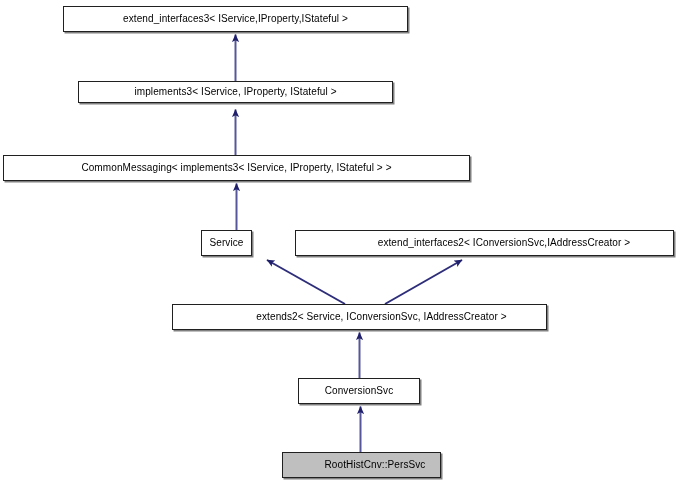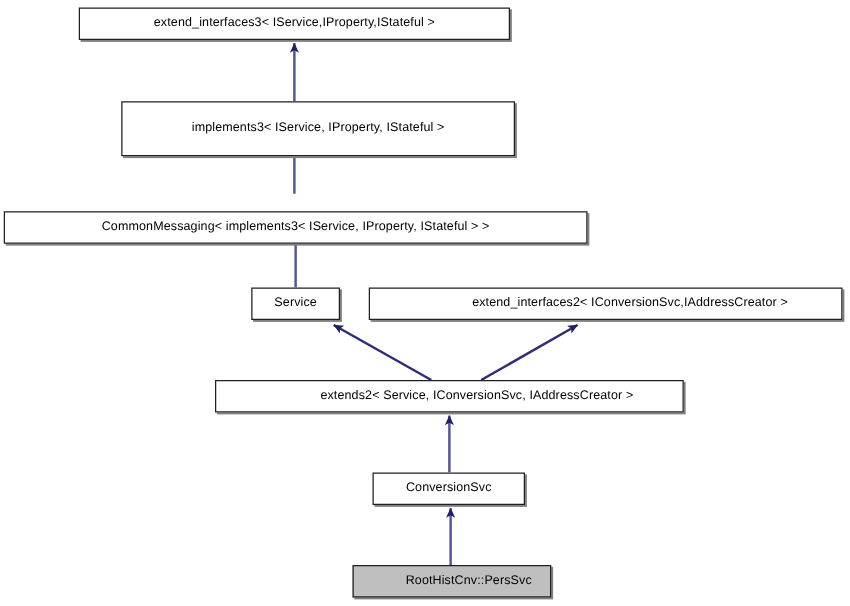--- a/index.html
+++ b/index.html
@@ -70,29 +70,29 @@
 
     <line x1="359.5" y1="378" x2="359.5" y2="332.5" stroke="#56569a" stroke-width="2" marker-end="url(#arrowhead)"></line>
 
     <line x1="360.5" y1="452" x2="360.5" y2="406.5" stroke="#56569a" stroke-width="2" marker-end="url(#arrowhead)"></line>
   </svg>
 
   <div class="node" style="left:63px; top:6px; width:345px; height:26px;">
     <span class="node-label">extend_interfaces3&lt; IService,IProperty,IStateful &gt;</span>
   </div>
 
-  <div class="node" style="left:78px; top:81px; width:315px; height:44px;margin-left:19px;">
+  <div class="node" style="left:78px; top:81px; width:315px; height:22px;">
     <span class="node-label">implements3&lt; IService, IProperty, IStateful &gt;</span>
   </div>
 
-  <div class="node" style="left:3px; top:169px; width:467px; height:26px;text-align:right;">
+  <div class="node" style="left:3px; top:155px; width:467px; height:26px;text-align:right;">
     <span class="node-label">CommonMessaging&lt; implements3&lt; IService, IProperty, IStateful &gt; &gt;</span>
   </div>
 
-  <div class="node" style="left:201px; top:230px; width:71px; height:26px;">
+  <div class="node" style="left:201px; top:230px; width:51px; height:26px;">
     <span class="node-label">Service</span>
   </div>
 
   <div class="node" style="left:295px; top:230px; width:379px; height:26px;padding-left:39px;">
     <span class="node-label">extend_interfaces2&lt; IConversionSvc,IAddressCreator &gt;</span>
   </div>
 
   <div class="node" style="left:172px; top:304px; width:375px; height:26px;padding-left:44px;">
     <span class="node-label">extends2&lt; Service, IConversionSvc, IAddressCreator &gt;</span>
   </div>

